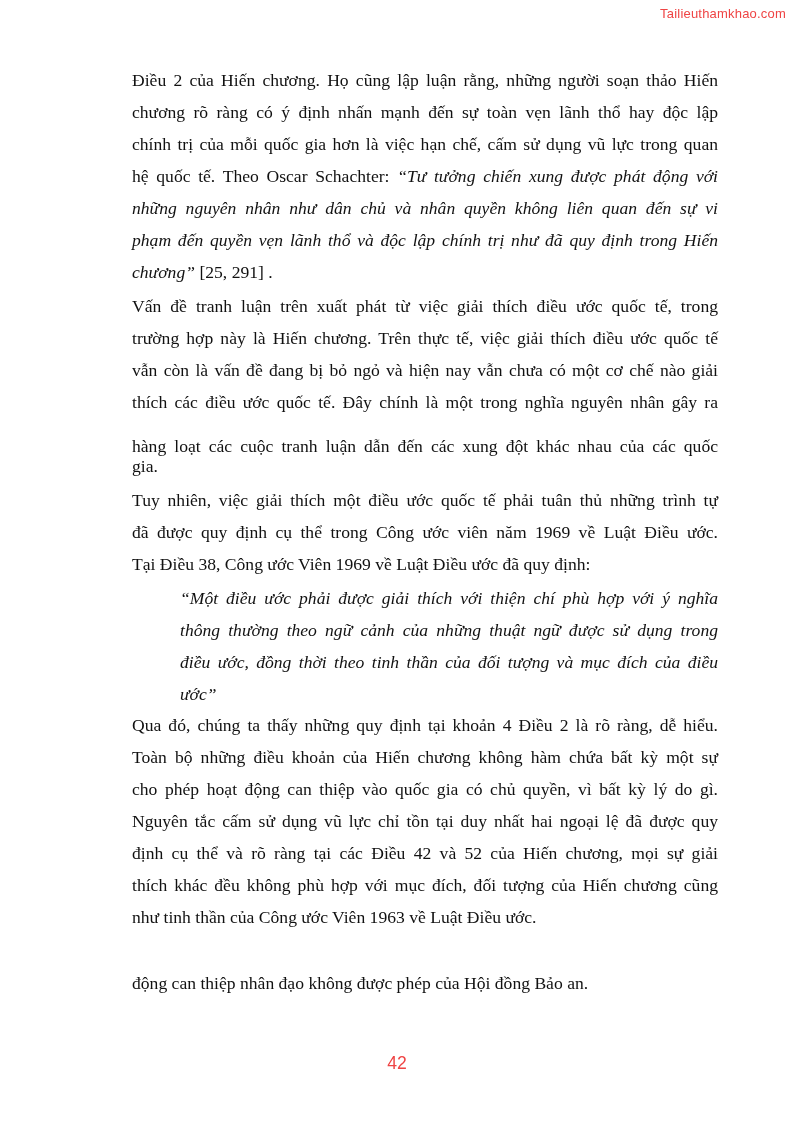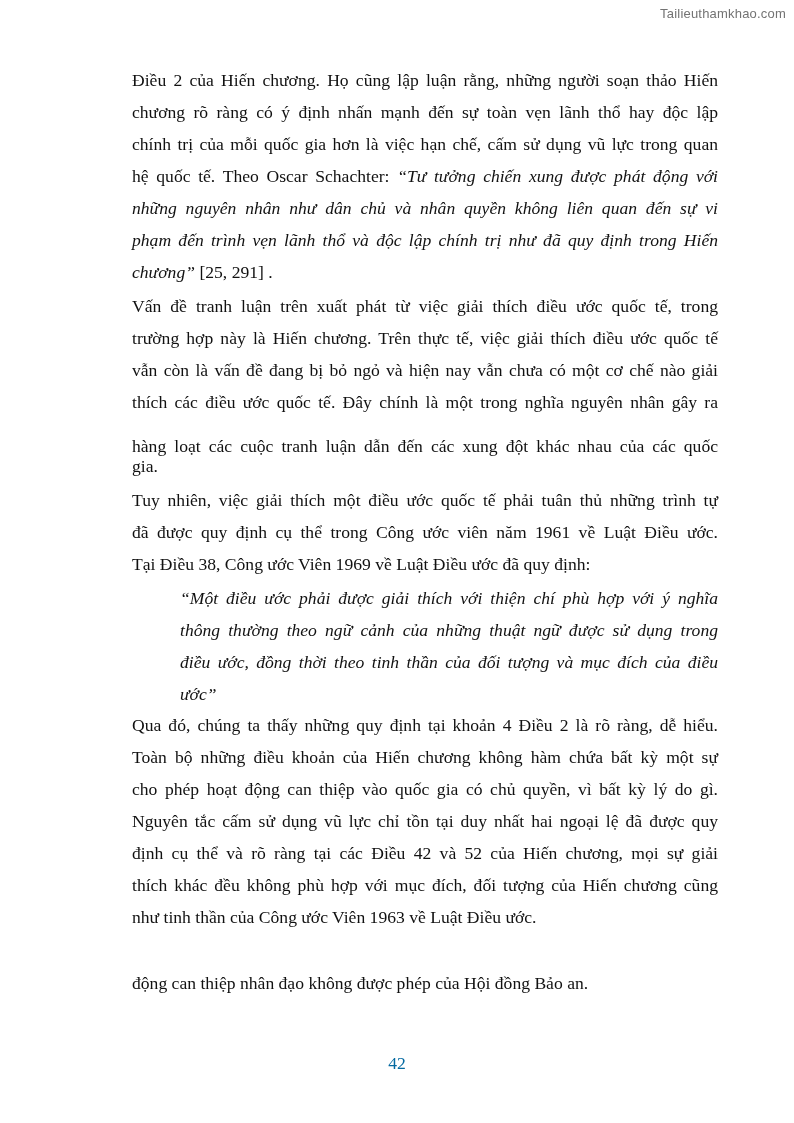--- a/index.html
+++ b/index.html
@@ -1,63 +1,63 @@
 <!DOCTYPE html>
 <html><head>
 <meta charset="utf-8">
 <style>
   html, body { margin: 0; padding: 0; background: #ffffff; }
   body { width: 794px; height: 1123px; position: relative; overflow: hidden; }
   .watermark {
     position: absolute; right: 8px; top: 6px;
     font-family: "Liberation Sans", sans-serif; font-size: 13px;
-    color: #737373; letter-spacing: 0.2px;
+    color: #ef4444; letter-spacing: 0.2px;
   }
   .page {
     position: absolute; left: 0; top: 0; width: 794px; height: 1003px;
     font-family: "Liberation Serif", serif; font-size: 17.6px; color: #111;
   }
   .line {
     position: absolute; left: 132px; width: 586px;
     text-align: justify; text-align-last: justify;
     white-space: nowrap; line-height: 22px;
   }
   .line.last { text-align-last: left; }
   .line.quote { left: 180px; width: 538px; font-style: italic; }
   .it { font-style: italic; }
   .page-number {
     position: absolute; left: 0; width: 794px; top: 1053px;
-    text-align: center; font-family: Liberation Serif, serif;
-    font-size: 17.6px; color: #0369a1;
+    text-align: center; font-family: Liberation Sans, sans-serif;
+    font-size: 17.6px; color: #ef4444;
   }
 </style>
 </head>
 <body>
 
 <div class="watermark">Tailieuthamkhao.com</div>
 
 <div class="page">
 
   <div class="line" style="top:69px">Điều 2 của Hiến chương. Họ cũng lập luận rằng, những người soạn thảo Hiến</div>
   <div class="line" style="top:101px">chương rõ ràng có ý định nhấn mạnh đến sự toàn vẹn lãnh thổ hay độc lập</div>
   <div class="line" style="top:133px">chính trị của mỗi quốc gia hơn là việc hạn chế, cấm sử dụng vũ lực trong quan</div>
   <div class="line" style="top:165px"><span>hệ quốc tế. Theo Oscar Schachter: </span><span class="it">“Tư tưởng chiến xung được phát động với</span></div>
   <div class="line it" style="top:197px">những nguyên nhân như dân chủ và nhân quyền không liên quan đến sự vi</div>
-  <div class="line it" style="top:229px">phạm đến trình vẹn lãnh thổ và độc lập chính trị như đã quy định trong Hiến</div>
+  <div class="line it" style="top:229px">phạm đến quyền vẹn lãnh thổ và độc lập chính trị như đã quy định trong Hiến</div>
   <div class="line last" style="top:261px"><span class="it">chương”</span><span> [25, 291] .</span></div>
 
   <div class="line" style="top:295px">Vấn đề tranh luận trên xuất phát từ việc giải thích điều ước quốc tế, trong</div>
   <div class="line" style="top:327px">trường hợp này là Hiến chương. Trên thực tế, việc giải thích điều ước quốc tế</div>
   <div class="line" style="top:359px">vẫn còn là vấn đề đang bị bỏ ngỏ và hiện nay vẫn chưa có một cơ chế nào giải</div>
   <div class="line" style="top:391px">thích các điều ước quốc tế. Đây chính là một trong nghĩa nguyên nhân gây ra</div>
   <div class="line" style="top:435px">hàng loạt các cuộc tranh luận dẫn đến các xung đột khác nhau của các quốc</div>
   <div class="line" style="top:489px">Tuy nhiên, việc giải thích một điều ước quốc tế phải tuân thủ những trình tự</div>
 
   <div class="line last" style="top:455px">gia.</div>
-  <div class="line" style="top:521px">đã được quy định cụ thể trong Công ước viên năm 1961 về Luật Điều ước.</div>
+  <div class="line" style="top:521px">đã được quy định cụ thể trong Công ước viên năm 1969 về Luật Điều ước.</div>
   <div class="line last" style="top:553px">Tại Điều 38, Công ước Viên 1969 về Luật Điều ước đã quy định:</div>
 
   <div class="line quote" style="top:587px">“Một điều ước phải được giải thích với thiện chí phù hợp với ý nghĩa</div>
   <div class="line quote" style="top:619px">thông thường theo ngữ cảnh của những thuật ngữ được sử dụng trong</div>
   <div class="line quote" style="top:651px">điều ước, đồng thời theo tinh thần của đối tượng và mục đích của điều</div>
   <div class="line quote last" style="top:683px">ước”</div>
 
   <div class="line" style="top:714px">Qua đó, chúng ta thấy những quy định tại khoản 4 Điều 2 là rõ ràng, dễ hiểu.</div>
   <div class="line" style="top:746px">Toàn bộ những điều khoản của Hiến chương không hàm chứa bất kỳ một sự</div>
   <div class="line" style="top:778px">cho phép hoạt động can thiệp vào quốc gia có chủ quyền, vì bất kỳ lý do gì.</div>

